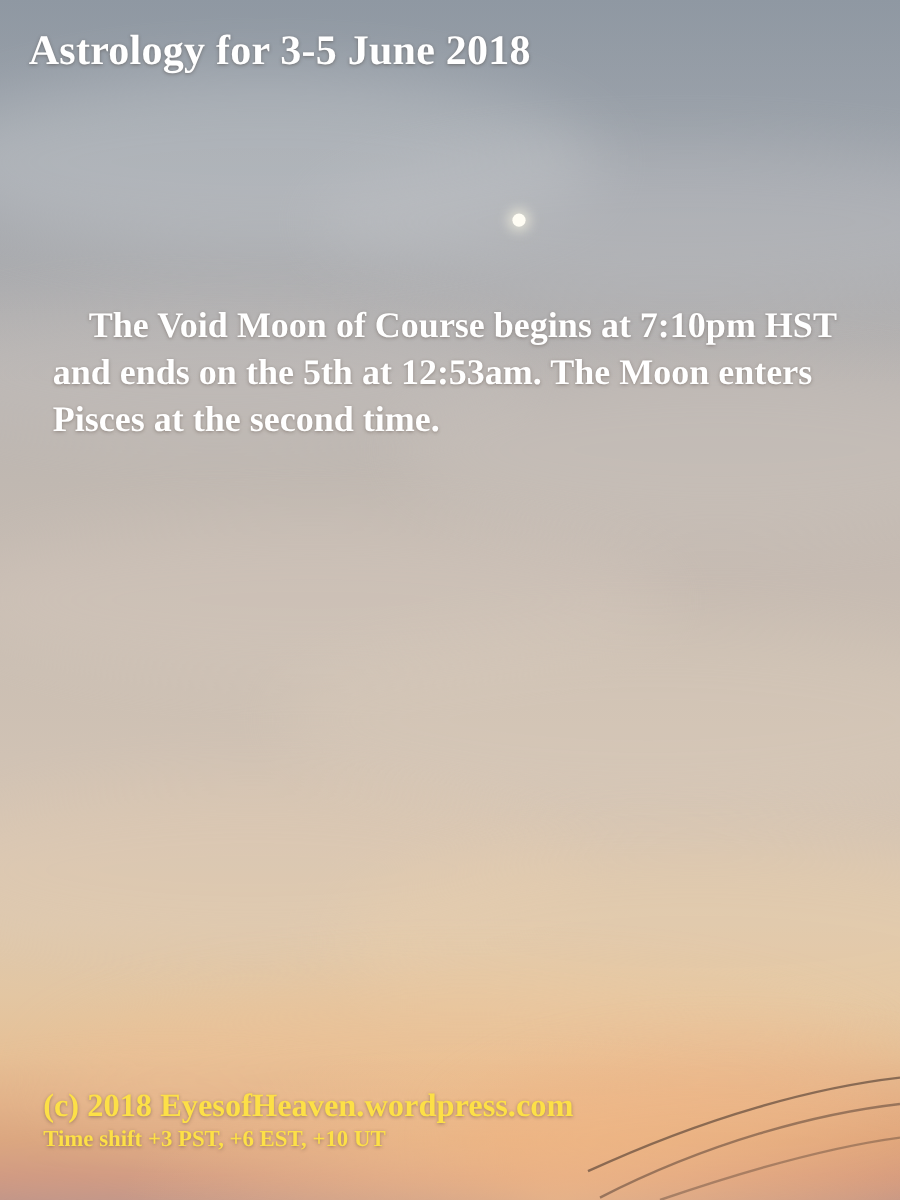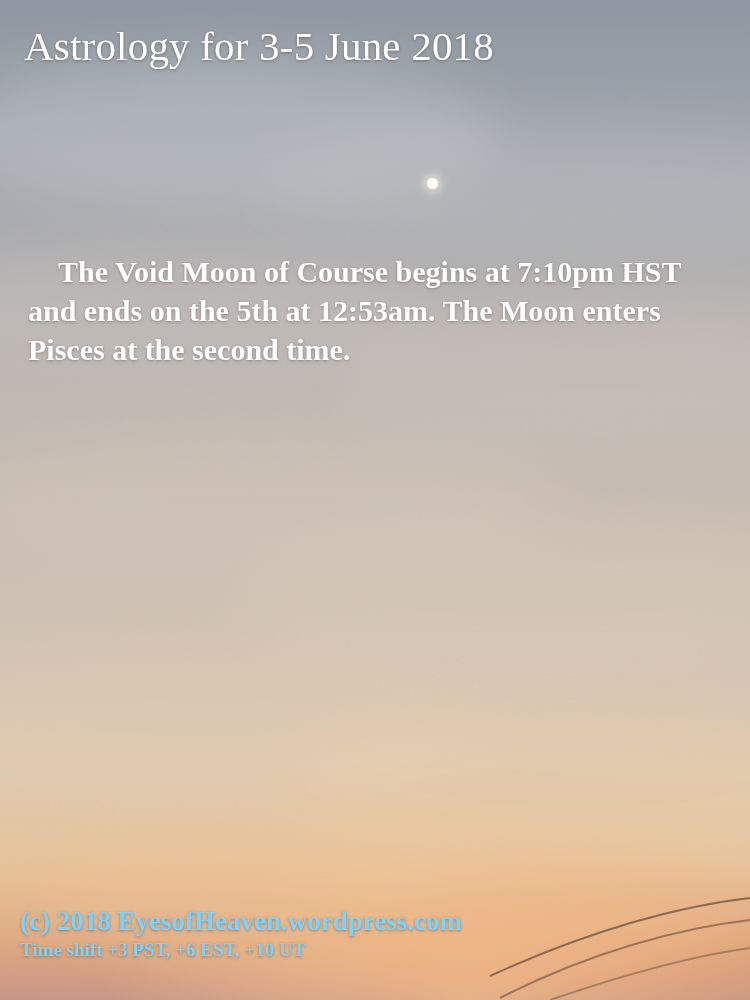--- a/index.html
+++ b/index.html
@@ -78,44 +78,44 @@
     background: #fffdf4;
     box-shadow: 0 0 10px 4px rgba(255,252,230,.55);
   }
   
   .wires { position: absolute; right: 0; bottom: 0; width: 320px; height: 220px; }
   
   .title {
     position: absolute;
     left: 24px;
     top: 22px;
-    font-size: 41px;
-    font-weight: normal;
+    font-size: 35px;
+    font-weight: bold;
     color: #ffffff;
     letter-spacing: .2px;
     text-shadow: 0 1px 3px rgba(60,50,45,.45);
     white-space: nowrap;
   }
   .body {
     position: absolute;
-    left: 28px;
+    left: 44px;
     top: 252px;
     width: 690px;
     color: #ffffff;
     font-size: 30px;
     font-weight: bold;
     line-height: 1.30;
     text-shadow: 0 1px 3px rgba(70,55,45,.40);
   }
   .body p { margin: 0; text-indent: 30px; }
   .footer {
     position: absolute;
-    left: 20px;
+    left: 36px;
     bottom: 38px;
-    color: #7dd3fc;
+    color: #fde047;
     text-shadow: 0 1px 3px rgba(70,55,45,.45);
   }
   .credit { font-size: 27px; font-weight: bold; line-height: 1.25; }
   .timeshift { font-size: 19px; font-weight: bold; line-height: 1.25; }
 </style>
 </head>
 <body>
 
 <div id="card">
 

